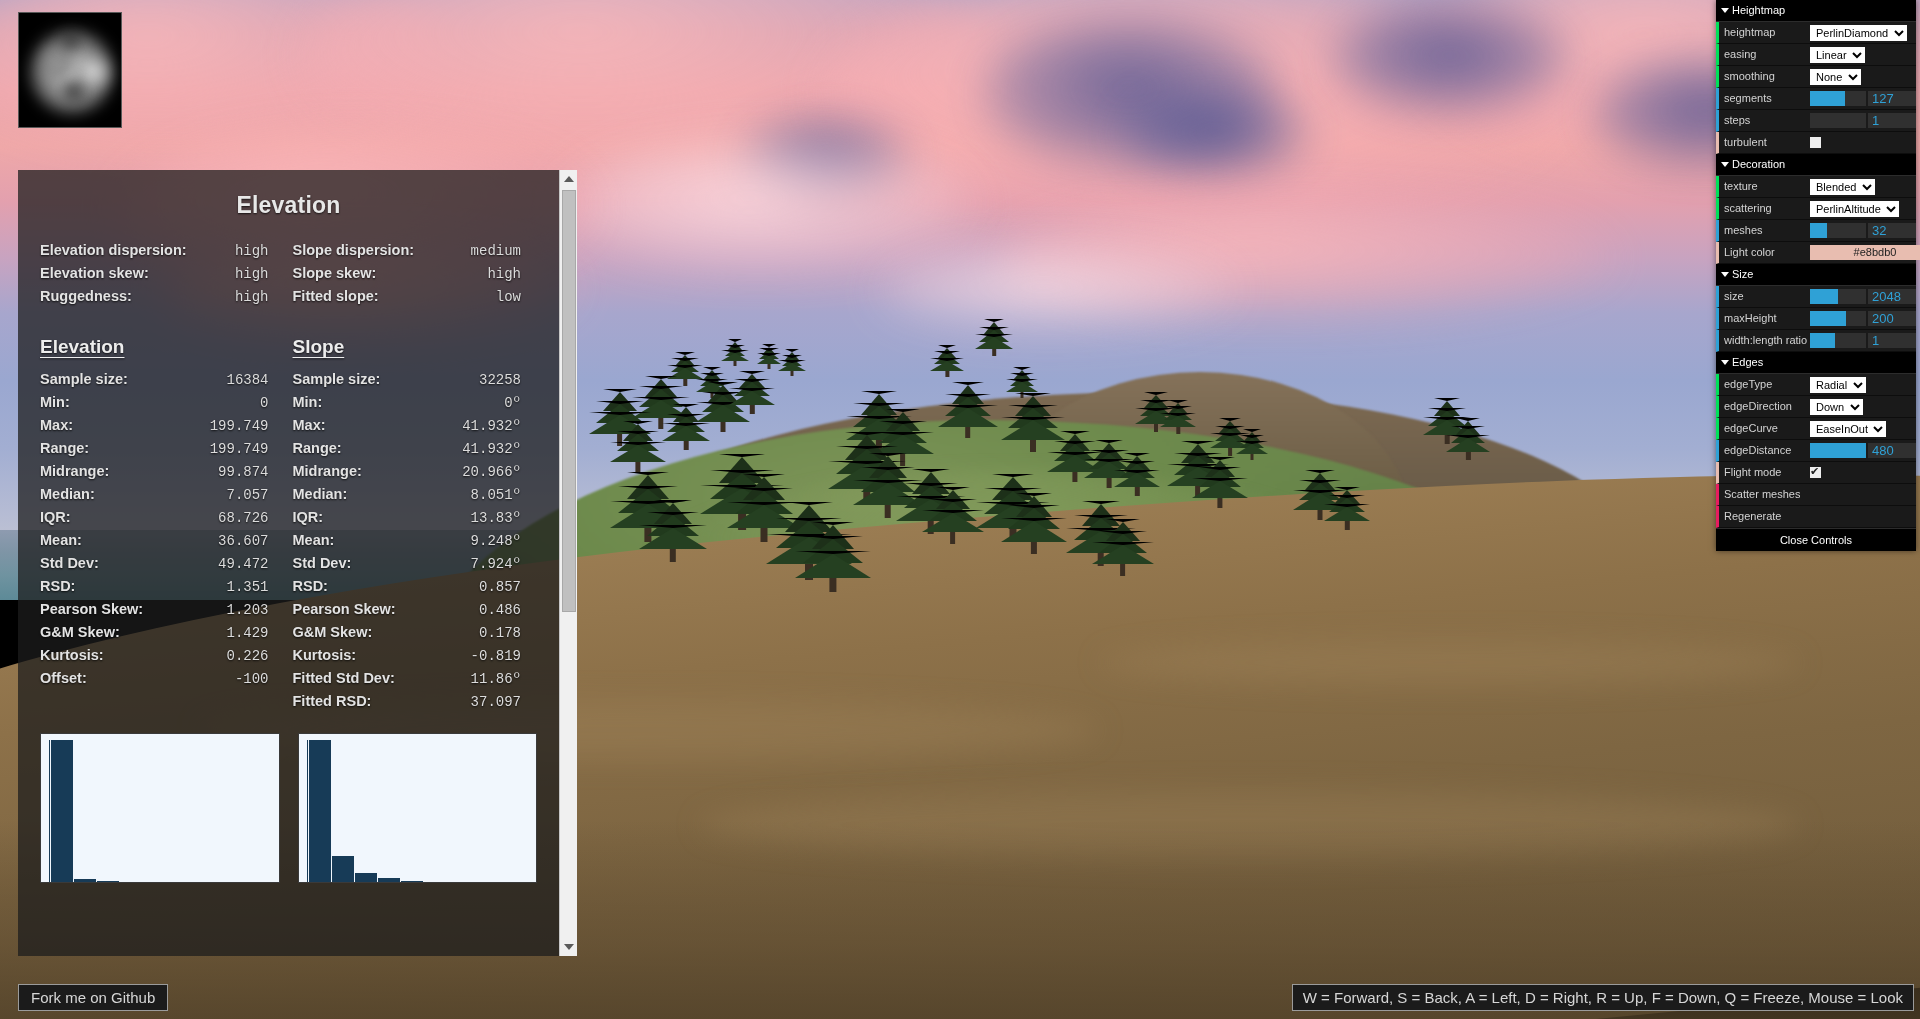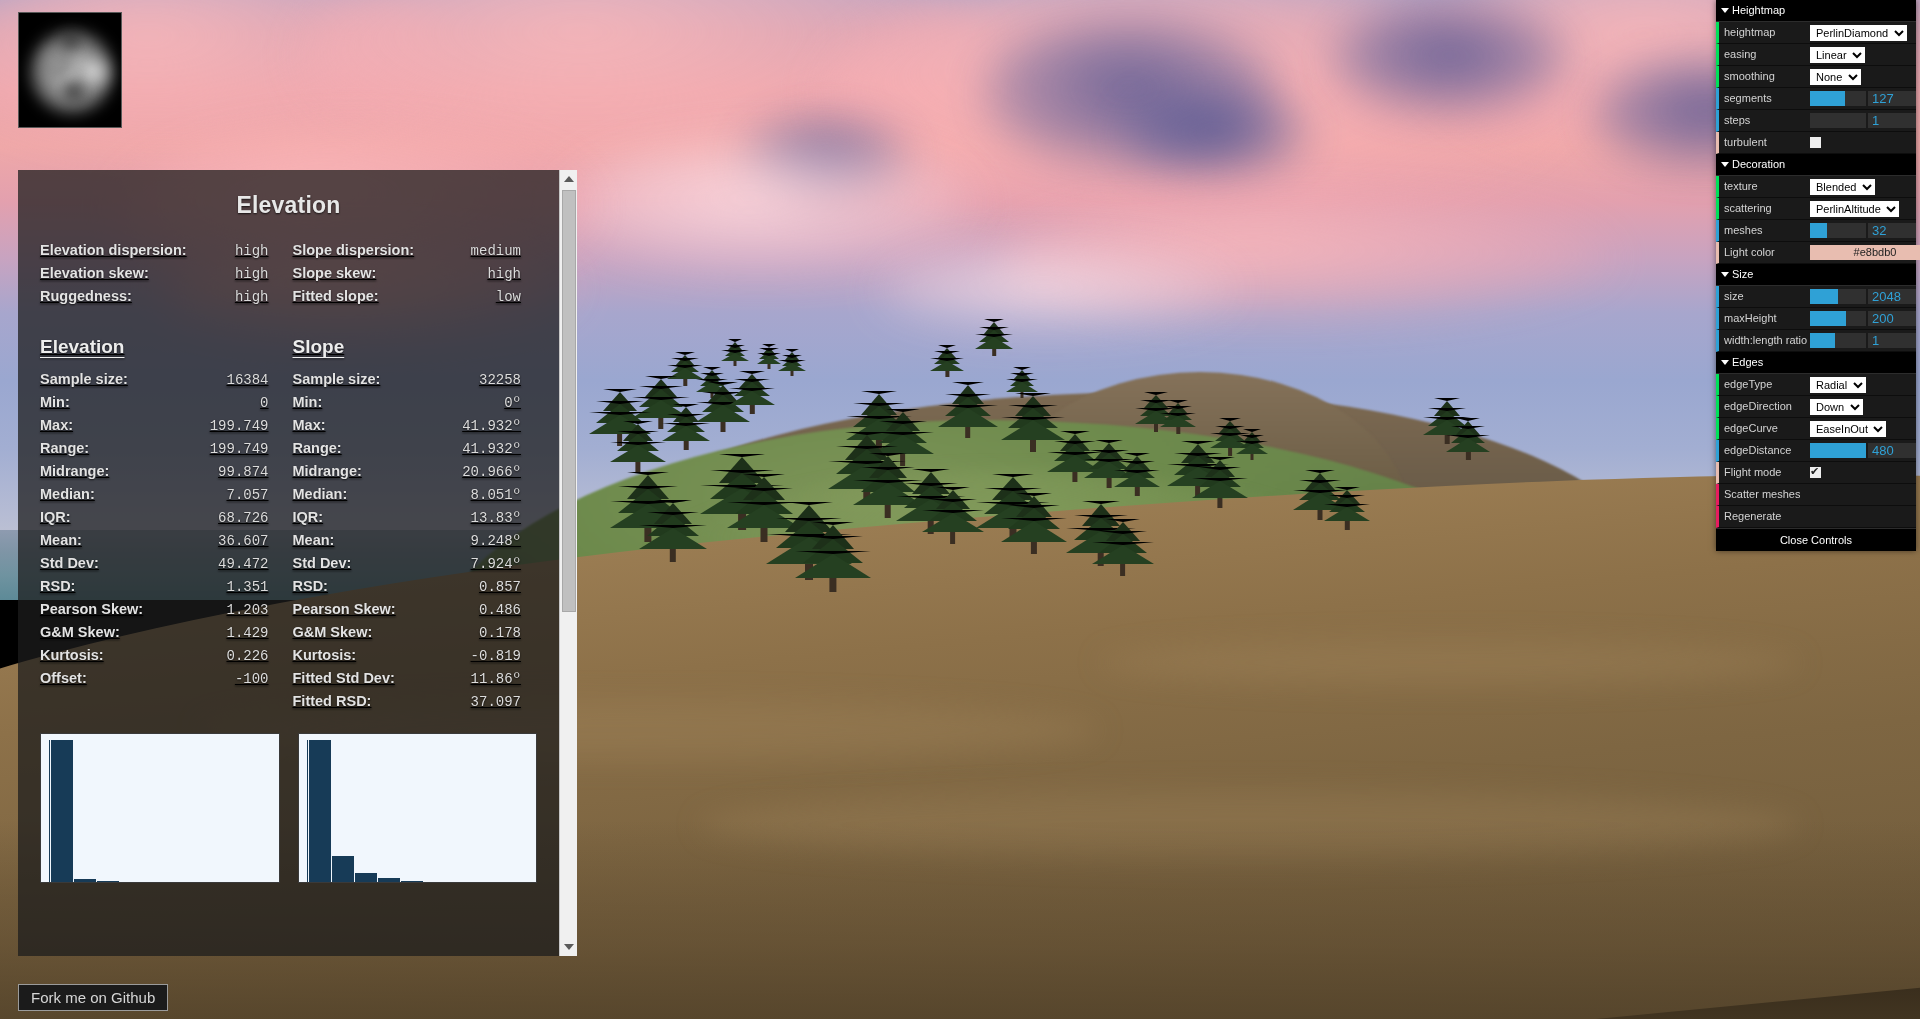--- a/index.html
+++ b/index.html
@@ -140,21 +140,21 @@
     font-size: 23px; font-weight: bold; letter-spacing: .2px;
     margin: 8px 0 22px 0;
     text-shadow: 0 1px 2px rgba(0,0,0,.7);
   }
   .sec-title {
     color: #ededed; font-size: 19px; font-weight: bold;
     text-decoration: underline; text-underline-offset: 4px;
     margin: 0 0 12px 0;
     text-shadow: 0 1px 2px rgba(0,0,0,.7);
   }
-  .cols { display: flex; gap: 8px; text-decoration: underline; }
+  .cols { display: flex; gap: 8px; }
   .col { width: 50%; padding-right: 16px; }
   .stat-row {
     display: flex; justify-content: space-between; align-items: baseline;
     margin-bottom: 4px; line-height: 18px;
   }
   .stat-k {
     color: #e3e3e3; font-size: 14.5px; font-weight: bold;
     font-family: "Liberation Sans", sans-serif;
     text-shadow: 0 1px 2px rgba(0,0,0,.8);
     white-space: nowrap;
@@ -995,14 +995,15 @@
           <span class="lbl">Scatter meshes</span>
         </div>
         <div class="row b-pink fn-row">
           <span class="lbl">Regenerate</span>
         </div>
       </div>
     <div class="close-controls">Close Controls</div>
   </div>
 
   <button id="fork-btn">Fork me on Github</button>
+  <div id="help-bar">W = Forward, S = Back, A = Left, D = Right, R = Up, F = Down, Q = Freeze, Mouse = Look</div>
 
 </div>
 
 </body></html>

